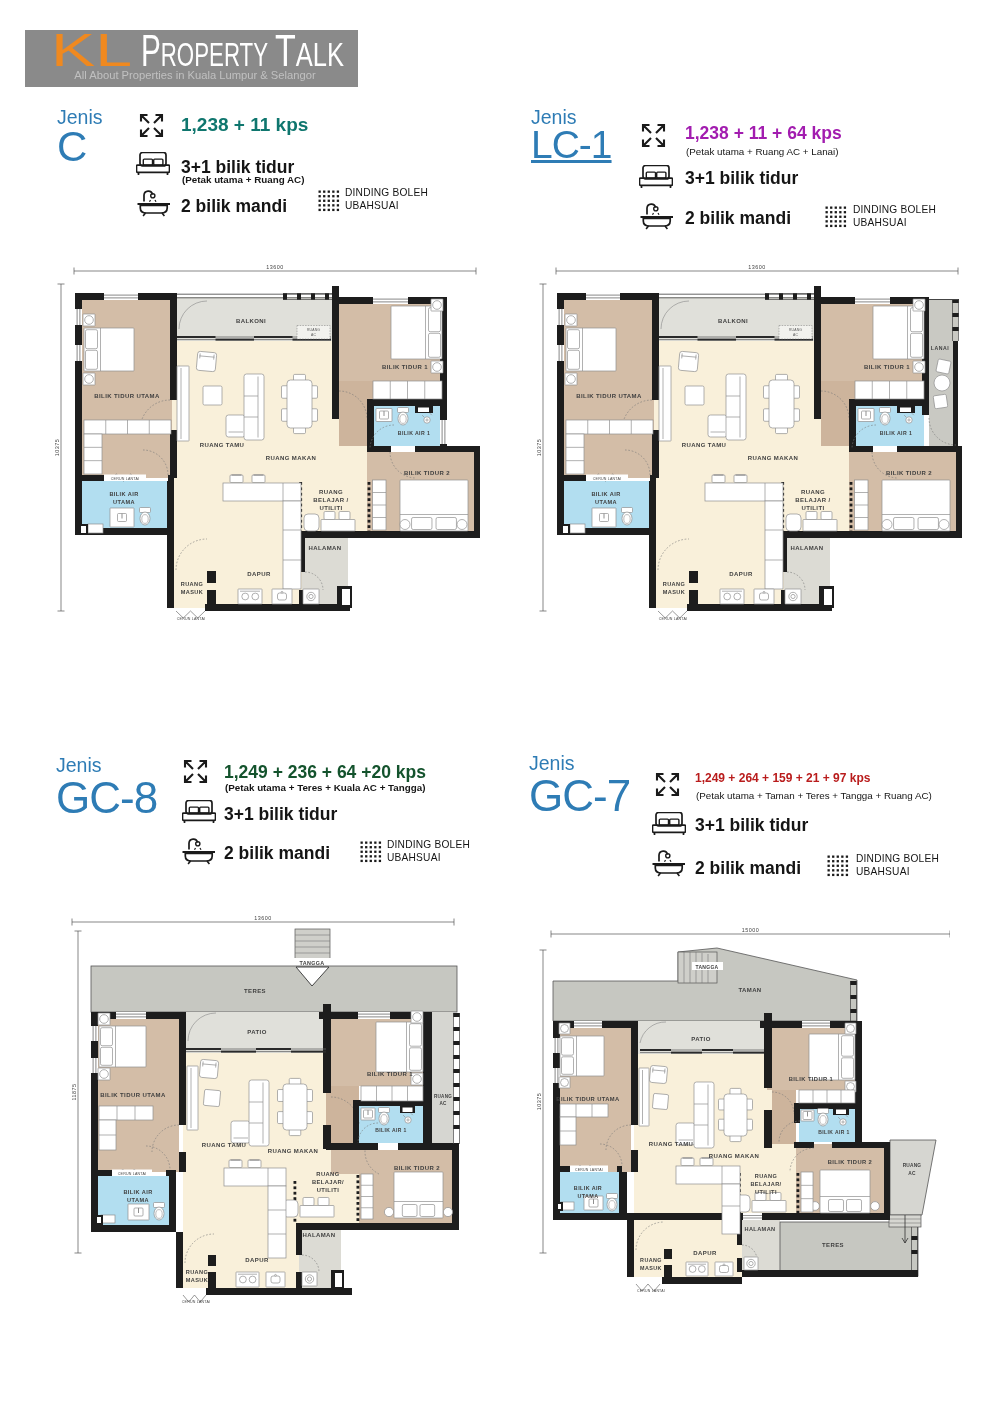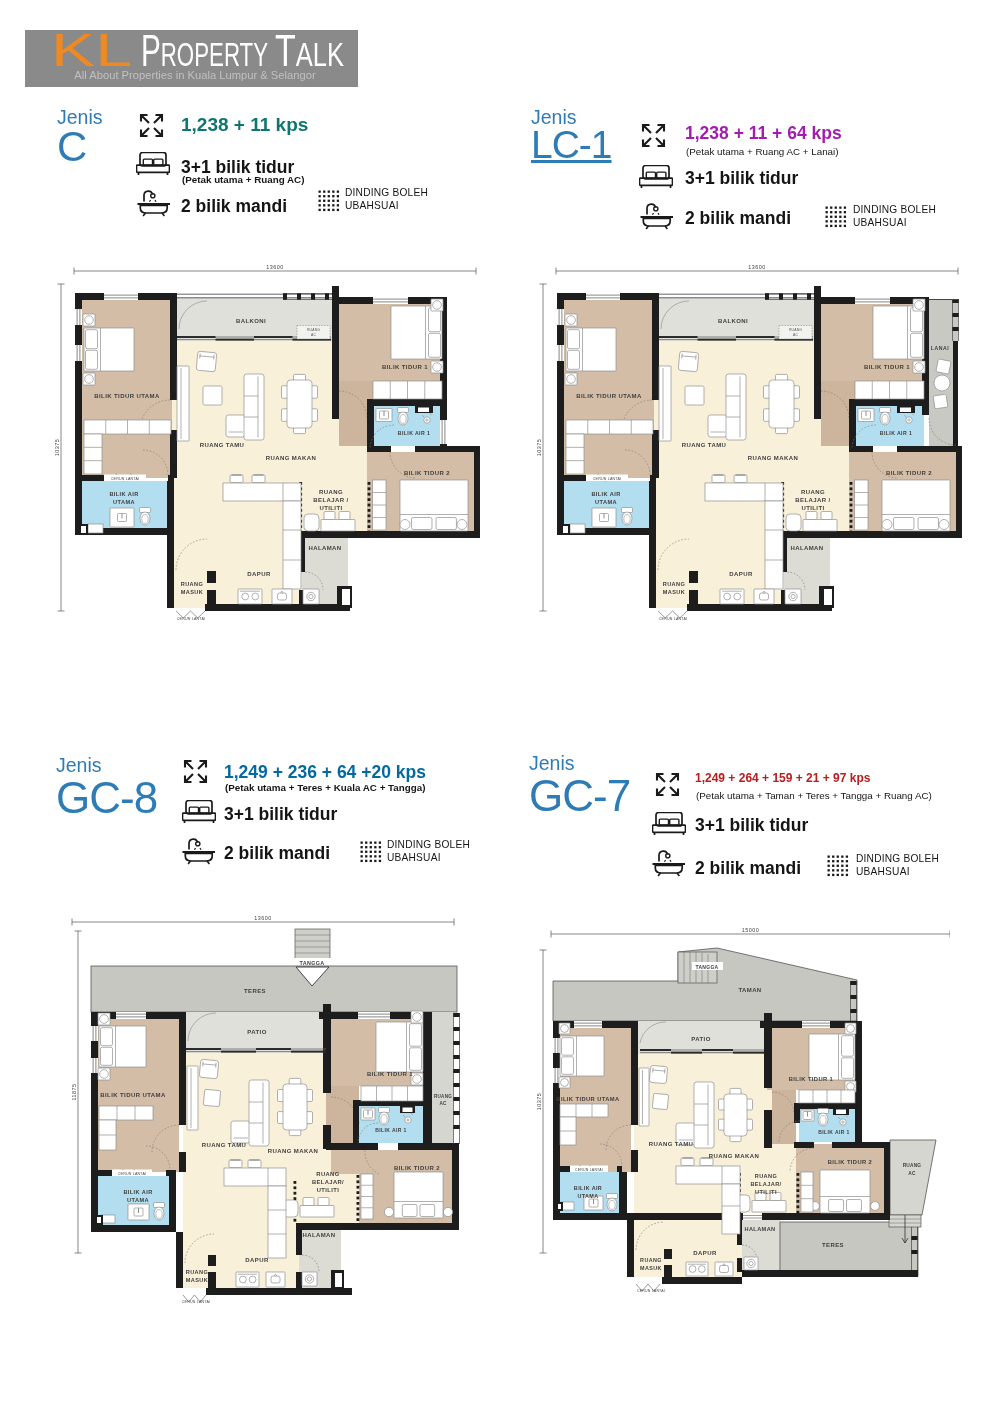--- a/index.html
+++ b/index.html
@@ -136,21 +136,21 @@
 
 <div style="position:absolute;left:853px;top:204px;font-size:10.2px;color:#151515;line-height:12.5px;letter-spacing:0.2px;">DINDING BOLEH<br>UBAHSUAI</div>
 
 <div style="position:absolute;left:56px;top:754px;font-size:19.5px;color:#2e7cb5;">Jenis</div>
 <div style="position:absolute;left:56px;top:773px;font-size:44px;color:#2e7cb5;letter-spacing:-1px;">GC-8</div>
 
 <svg style="position:absolute;left:182px;top:758px" width="27" height="27" viewBox="0 0 27 27">
     <path d="M11.0,11.0 L3.0,3.0 M3.0,9.5 V3.0 H9.5 M16.0,11.0 L24.0,3.0 M17.5,3.0 H24.0 V9.5 M11.0,16.0 L3.0,24.0 M3.0,17.5 V24.0 H9.5 M16.0,16.0 L24.0,24.0 M17.5,24.0 H24.0 V17.5" stroke="#1a1a1a" stroke-width="2.1" fill="none"></path>
   </svg>
 
-<div style="position:absolute;left:224px;top:761.5px;font-size:17.5px;font-weight:700;color:#0369a1;">1,249 + 236 + 64 +20 kps</div>
+<div style="position:absolute;left:224px;top:761.5px;font-size:17.5px;font-weight:700;color:#14532d;">1,249 + 236 + 64 +20 kps</div>
 <div style="position:absolute;left:225px;top:781.5px;font-size:9.8px;font-weight:700;color:#151515;">(Petak utama + Teres + Kuala AC + Tangga)</div>
 
 <svg style="position:absolute;left:182px;top:800px" width="34" height="24" viewBox="0 0 34 24">
     <rect x="4.0" y="0.5" width="26" height="13.5" rx="2.5" fill="none" stroke="#1a1a1a" stroke-width="1.7"></rect>
     <rect x="7.3" y="7.1" width="9.2" height="6" rx="1" fill="none" stroke="#1a1a1a" stroke-width="1.4"></rect>
     <rect x="17.7" y="7.1" width="9.2" height="6" rx="1" fill="none" stroke="#1a1a1a" stroke-width="1.4"></rect>
     <rect x="0.5" y="13.1" width="33" height="7.2" rx="1" fill="none" stroke="#1a1a1a" stroke-width="1.7"></rect>
     <path d="M2.5,20.3 v2.6 M31.5,20.3 v2.6" stroke="#1a1a1a" stroke-width="1.7"></path>
   </svg>
 

